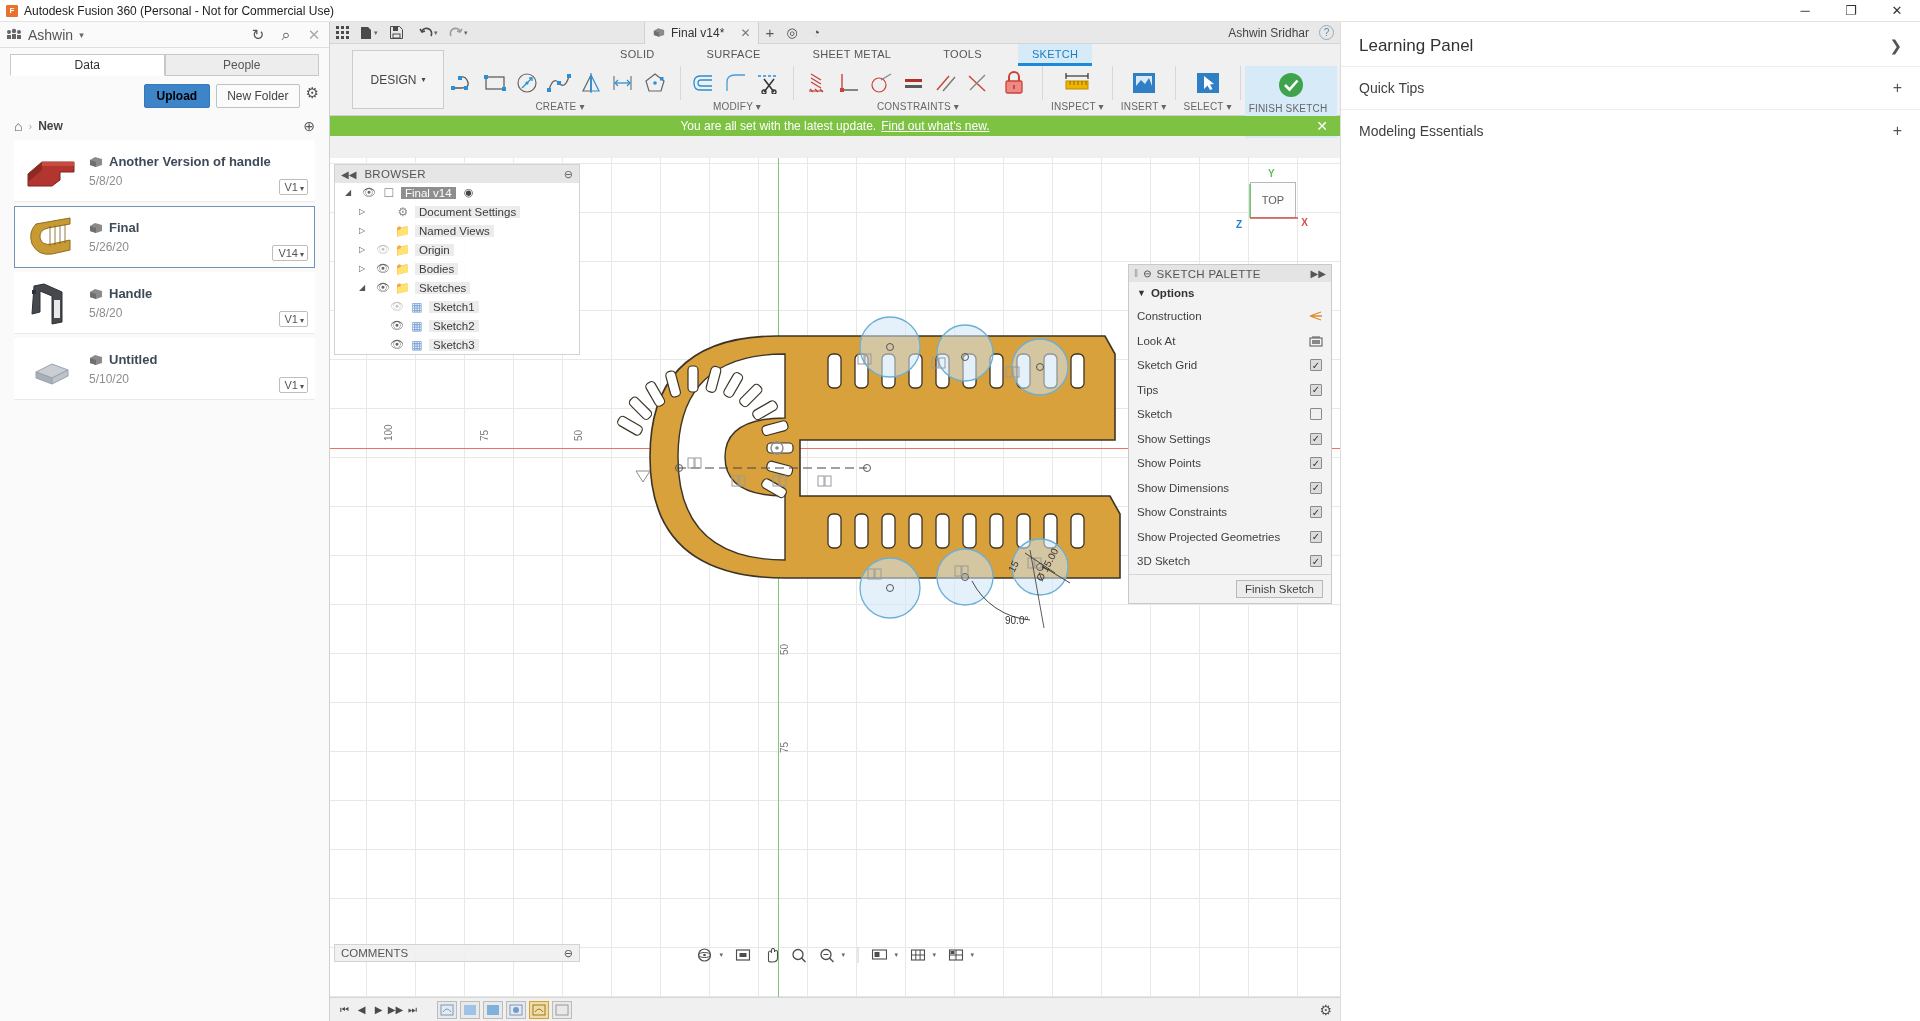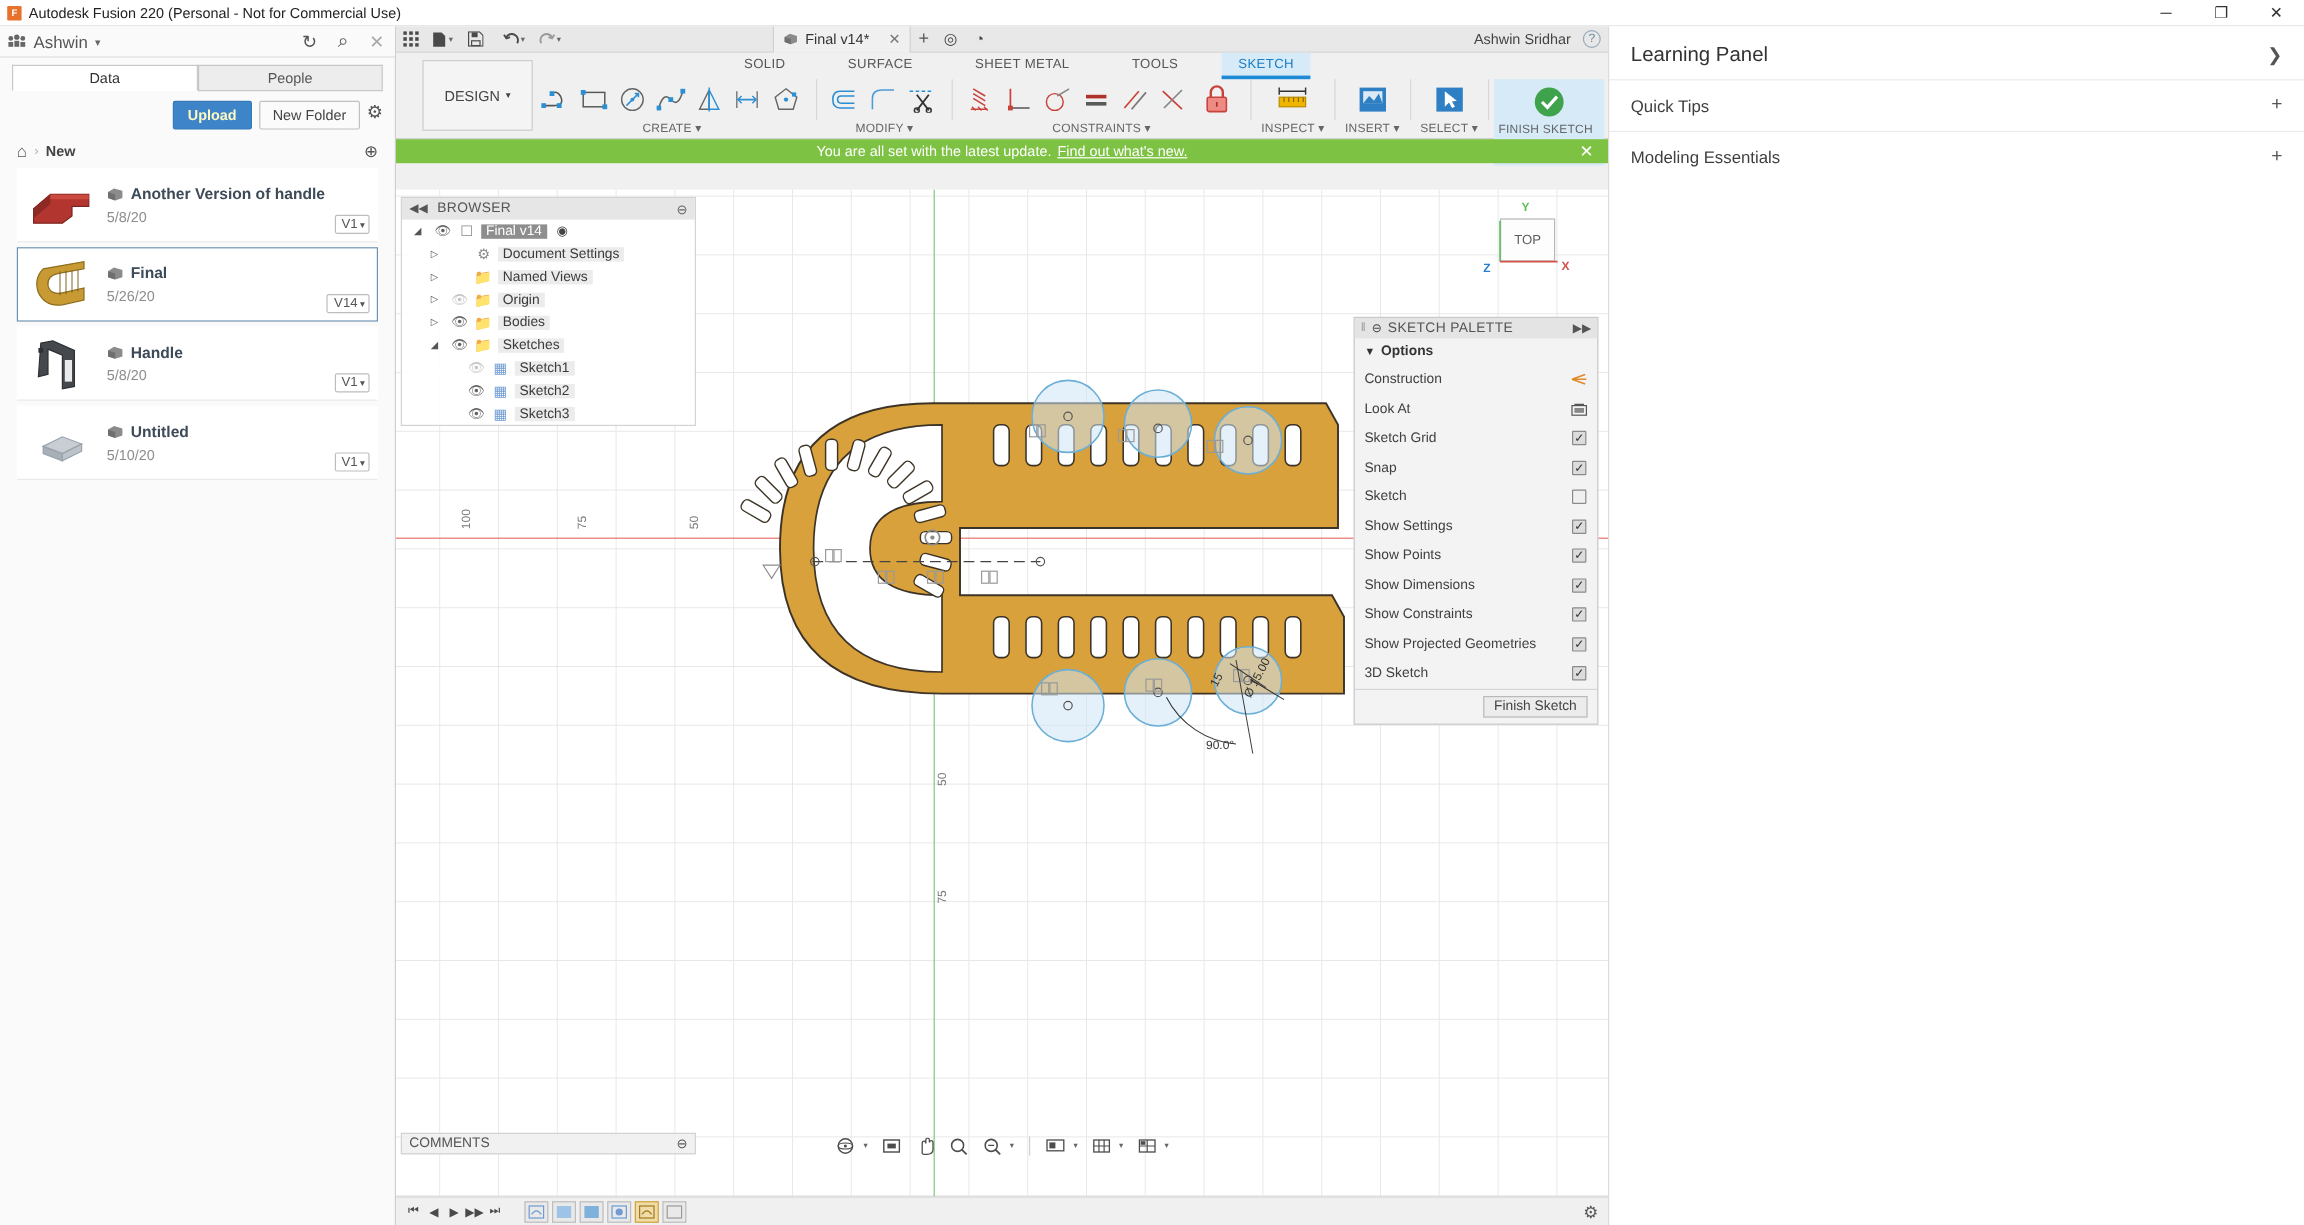--- a/index.html
+++ b/index.html
@@ -49,21 +49,21 @@
 
   #dp-tabs { display: flex; padding: 6px 10px 0 10px; }
   .dp-tab {
     flex: 1; height: 22px; line-height: 21px; text-align: center;
     border: 1px solid #c8c8c8; font-size: 12px; color: #555; background: #ededed;
   }
   .dp-tab.active { background: #ffffff; border-bottom-color: #ffffff; color: #333; }
 
   #dp-buttons { display: flex; justify-content: flex-end; gap: 6px; padding: 8px 10px 6px 10px; }
   .btn-primary {
-    background: #3d85c8; color: #fef9c3; border: 1px solid #3579b8; border-radius: 2px;
+    background: #3d85c8; color: #000000; border: 1px solid #3579b8; border-radius: 2px;
     font-size: 12px; font-weight: bold; padding: 4px 12px; cursor: pointer;
   }
   .btn-plain {
     background: #fbfbfb; color: #444; border: 1px solid #c0c0c0; border-radius: 2px;
     font-size: 12px; padding: 4px 10px; cursor: pointer;
   }
 
   #dp-breadcrumb {
     display: flex; align-items: center; gap: 6px; padding: 4px 14px 6px 14px;
   }
@@ -245,21 +245,21 @@
   .sk-dim { font-size: 10px; fill: #333; font-family: "Liberation Sans", sans-serif; }
   .ruler-lbl { font-size: 10px; fill: #7a7a7a; font-family: "Liberation Sans", sans-serif; }
 </style>
 </head>
 <body>
 
 <div id="app">
 
   <div id="titlebar">
     <div class="app-icon">F</div>
-    <div class="title-text">Autodesk Fusion 220 (Personal - Not for Commercial Use)</div>
+    <div class="title-text">Autodesk Fusion 360 (Personal - Not for Commercial Use)</div>
     <div class="win-btns">
       <div class="win-btn">─</div>
       <div class="win-btn">❐</div>
       <div class="win-btn close">✕</div>
     </div>
   </div>
 
   <div id="datapanel">
     <div id="dp-header">
       <svg class="people-icon" viewBox="0 0 16 14">
@@ -971,21 +971,21 @@
               </svg>
           </span>
         </div>
         <div class="p-row">
           <span class="p-lbl">Sketch Grid</span>
           <span class="p-ctl">
               <span class="cb">✓</span>
             </span>
         </div>
         <div class="p-row">
-          <span class="p-lbl">Snap</span>
+          <span class="p-lbl">Tips</span>
           <span class="p-ctl">
               <span class="cb">✓</span>
             </span>
         </div>
         <div class="p-row">
           <span class="p-lbl">Sketch</span>
           <span class="p-ctl">
               <span class="cb unchecked"></span>
             </span>
         </div>

